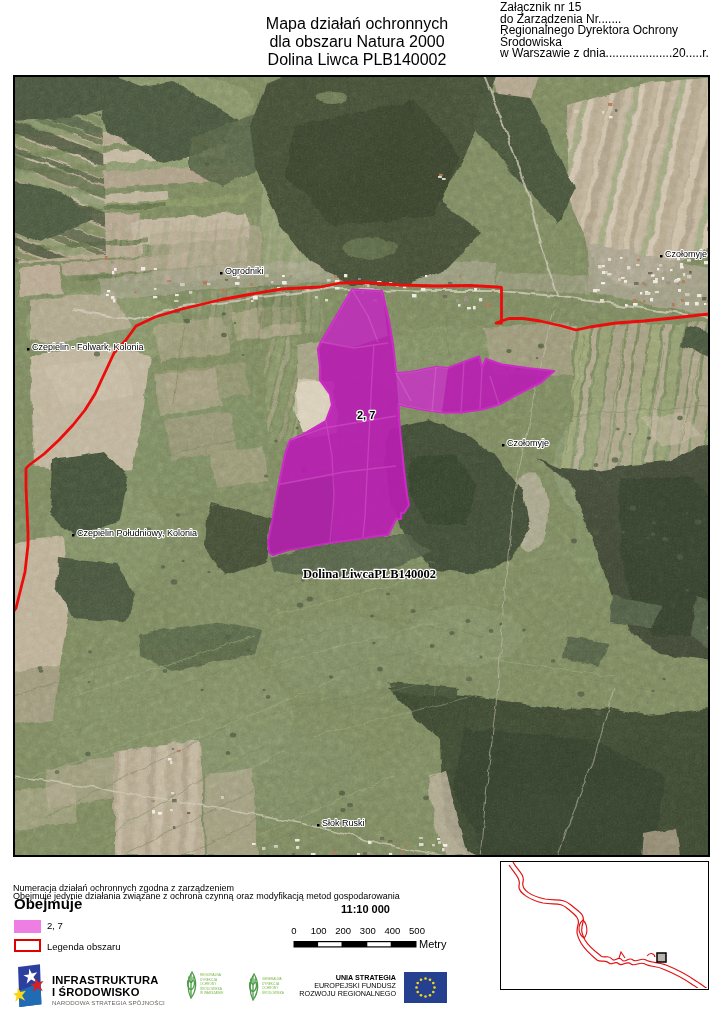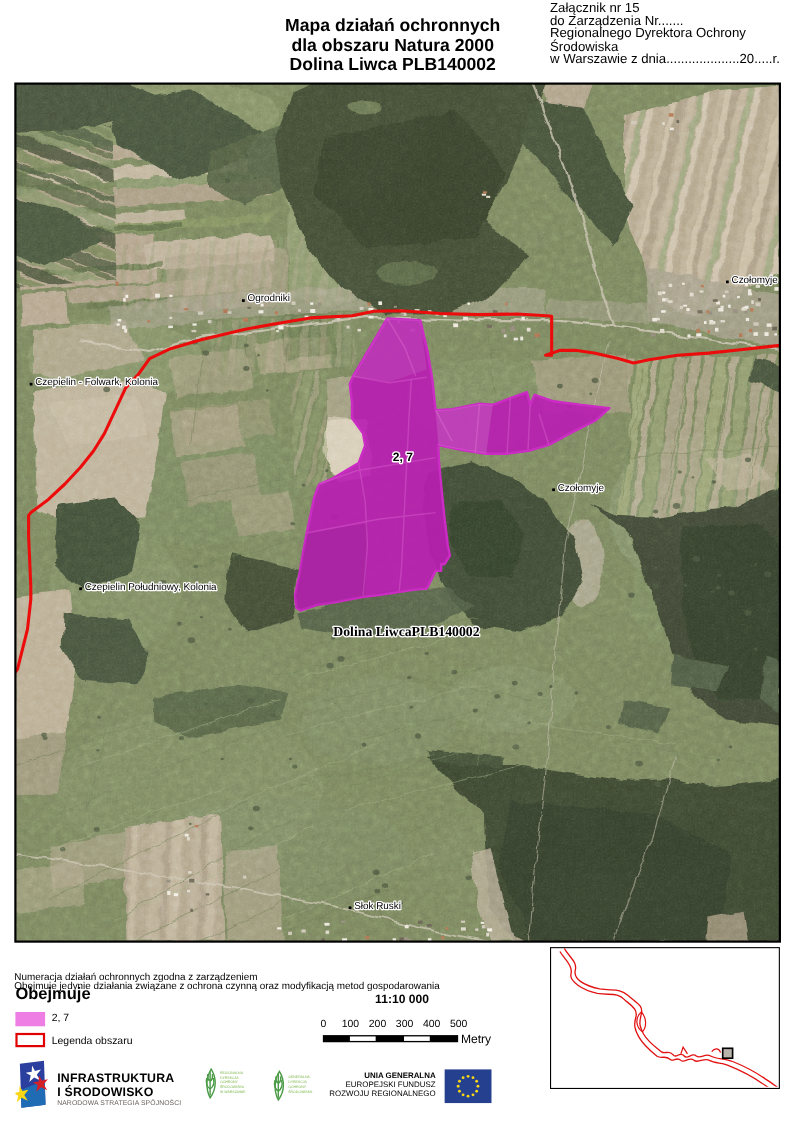--- a/index.html
+++ b/index.html
@@ -1,17 +1,17 @@
 <!DOCTYPE html>
 <html><head><meta charset="utf-8"><style>
 html,body{margin:0;padding:0;background:#fff;width:724px;height:1024px;overflow:hidden}
 body{font-family:"Liberation Sans",sans-serif;position:relative}
 .abs{position:absolute}
 </style></head><body>
-<div class="abs" style="left:257px;top:15px;width:200px;text-align:center;font-weight:bold;font-size:16px;line-height:18px;white-space:nowrap">Mapa działań ochronnych<br>dla obszaru Natura 2000<br>Dolina Liwca PLB140002</div>
+<div class="abs" style="left:257px;top:15px;width:200px;text-align:center;font-weight:normal;font-size:16px;line-height:18px;white-space:nowrap">Mapa działań ochronnych<br>dla obszaru Natura 2000<br>Dolina Liwca PLB140002</div>
 <div class="abs" style="left:500px;top:2px;font-size:12px;line-height:11.6px">Załącznik nr 15<br>do Zarządzenia Nr.......<br>Regionalnego Dyrektora Ochrony Środowiska<br>w Warszawie z dnia....................20.....r.</div>
 <div class="abs" style="left:14px;top:76px;width:695px;height:780px;outline:2px solid #000;outline-offset:-1px">
 <svg width="695" height="780" viewBox="0 0 695 780">
 <defs>
 <filter id="rough" x="-5%" y="-5%" width="110%" height="110%">
  <feTurbulence type="fractalNoise" baseFrequency="0.055" numOctaves="2" seed="7" result="t"></feTurbulence>
  <feDisplacementMap in="SourceGraphic" in2="t" scale="7" xChannelSelector="R" yChannelSelector="G"></feDisplacementMap>
 </filter>
 <filter id="coarse" x="0" y="0" width="100%" height="100%">
  <feTurbulence type="fractalNoise" baseFrequency="0.014" numOctaves="4" seed="11"></feTurbulence>
@@ -734,21 +734,21 @@
 <path d="M8,32 C4,24 4,14 9,6 C14,14 14,24 8,32 Z"></path>
 <path d="M8,30 L8,8 M8,24 C5,22 4,18 5,14 M8,24 C11,22 12,18 11,14 M8,17 C6,15.5 5.5,13 6,10.5 M8,17 C10,15.5 10.5,13 10,10.5"></path>
 </g>
 <g fill="#7ab648" font-size="3.2" font-family="Liberation Sans,sans-serif">
 <text x="17" y="12">GENERALNA</text>
       <text x="17" y="16.5">DYREKCJA</text>
       <text x="17" y="21">OCHRONY</text>
       <text x="17" y="25.5">ŚRODOWISKA</text>
     </g>
 </svg>
-<div class="abs" style="left:296px;top:974px;width:100px;text-align:right;font-size:7.2px;line-height:7.8px"><b>UNIA GENERALNA</b><br>EUROPEJSKI FUNDUSZ<br>ROZWOJU REGIONALNEGO</div>
+<div class="abs" style="left:296px;top:974px;width:100px;text-align:right;font-size:7.2px;line-height:7.8px"><b>UNIA STRATEGIA</b><br>EUROPEJSKI FUNDUSZ<br>ROZWOJU REGIONALNEGO</div>
 <svg class="abs" style="left:404px;top:972px" width="43" height="31">
 <rect x="0" y="0" width="43" height="31" fill="#24408f"></rect>
 <g fill="#f9d616">
       <circle cx="30.5" cy="15.5" r="1.3"></circle>
       <circle cx="29.3" cy="20.0" r="1.3"></circle>
       <circle cx="26.0" cy="23.3" r="1.3"></circle>
       <circle cx="21.5" cy="24.5" r="1.3"></circle>
       <circle cx="17.0" cy="23.3" r="1.3"></circle>
       <circle cx="13.7" cy="20.0" r="1.3"></circle>
       <circle cx="12.5" cy="15.5" r="1.3"></circle>

